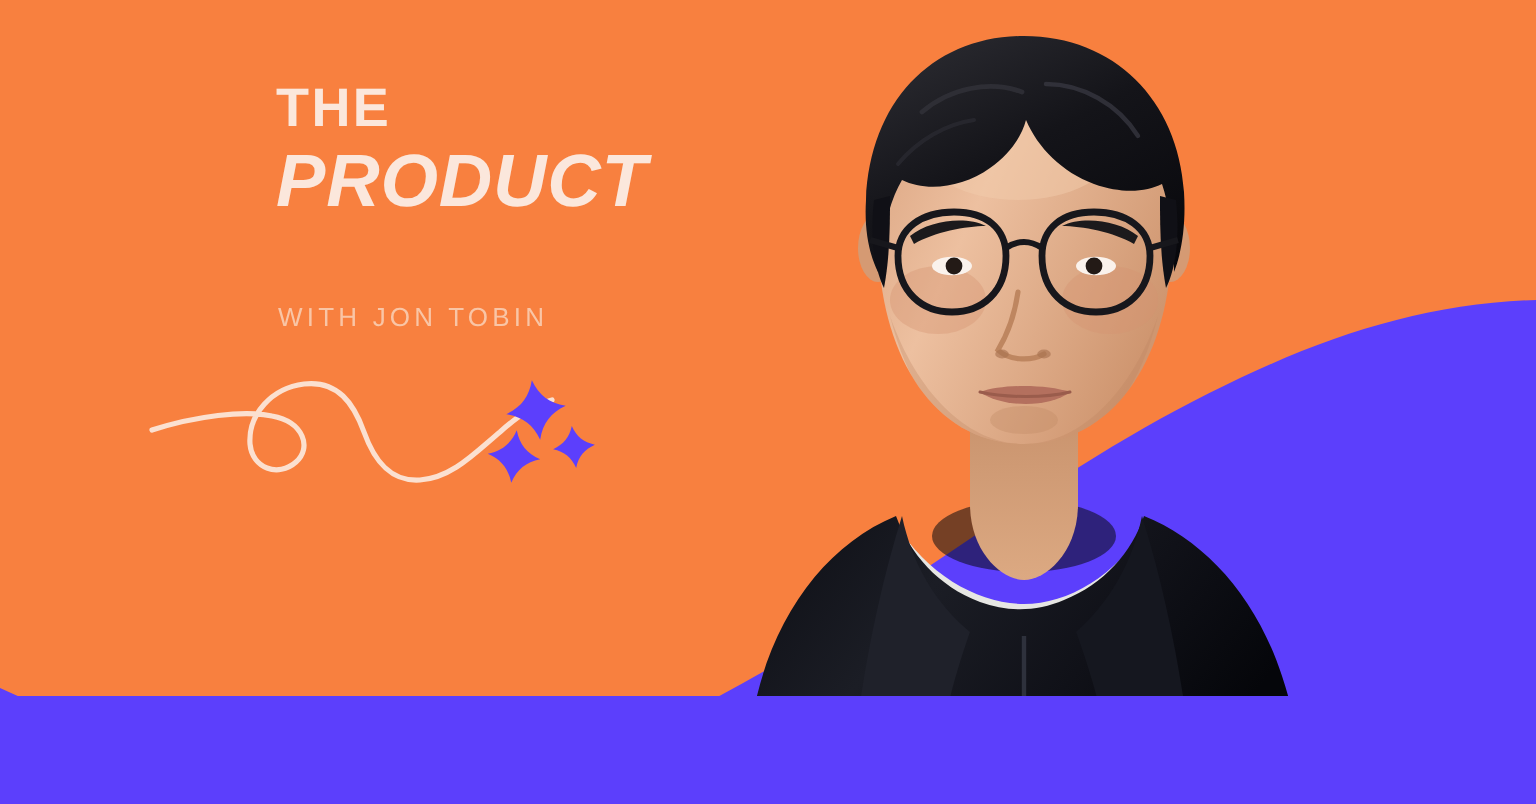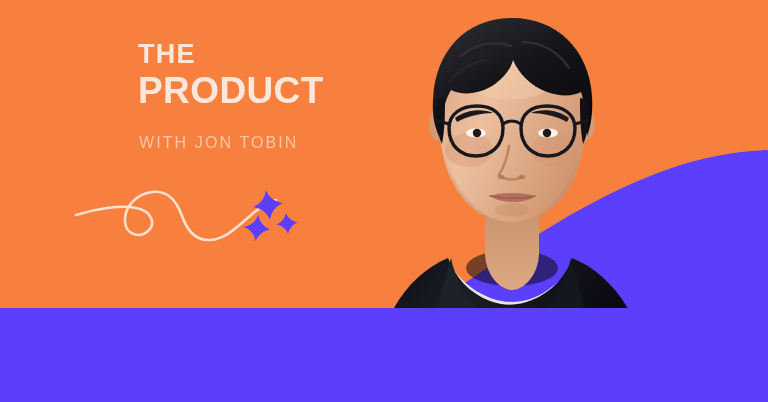--- a/index.html
+++ b/index.html
@@ -5,21 +5,21 @@
 <style>
   * { margin:0; padding:0; box-sizing:border-box; }
   html, body {
     width:768px; height:402px;
     overflow:hidden;
     font-family:"Liberation Sans", sans-serif;
     background:#5C3FFC;
   }
   #banner {
     position:relative;
-    width:768px; height:308px;
+    width:768px; height:348px;
     overflow:hidden;
     background:#c2410c;
   }
 
   
   #bg-svg {
     position:absolute; inset:0;
     width:768px; height:402px;
     display:block;
   }
@@ -39,26 +39,27 @@
     line-height:1.08;
     white-space:nowrap;
   }
   .line-big {
     font-size:37px;
     font-weight:800;
     letter-spacing:0.4px;
     color:#FBE7DC;
     line-height:1.17;
     white-space:nowrap;
+    font-style:italic;
   }
   #subtitle {
     position:absolute;
-    left:139px; top:134px;
+    left:139px; top:151px;
     z-index:6;
-    font-size:16px;
+    font-size:13px;
     font-weight:500;
     letter-spacing:2.1px;
     color:#F9C5A6;
     white-space:nowrap;
   }
 
   
   #decor-svg {
     position:absolute;
     left:70px; top:178px;

